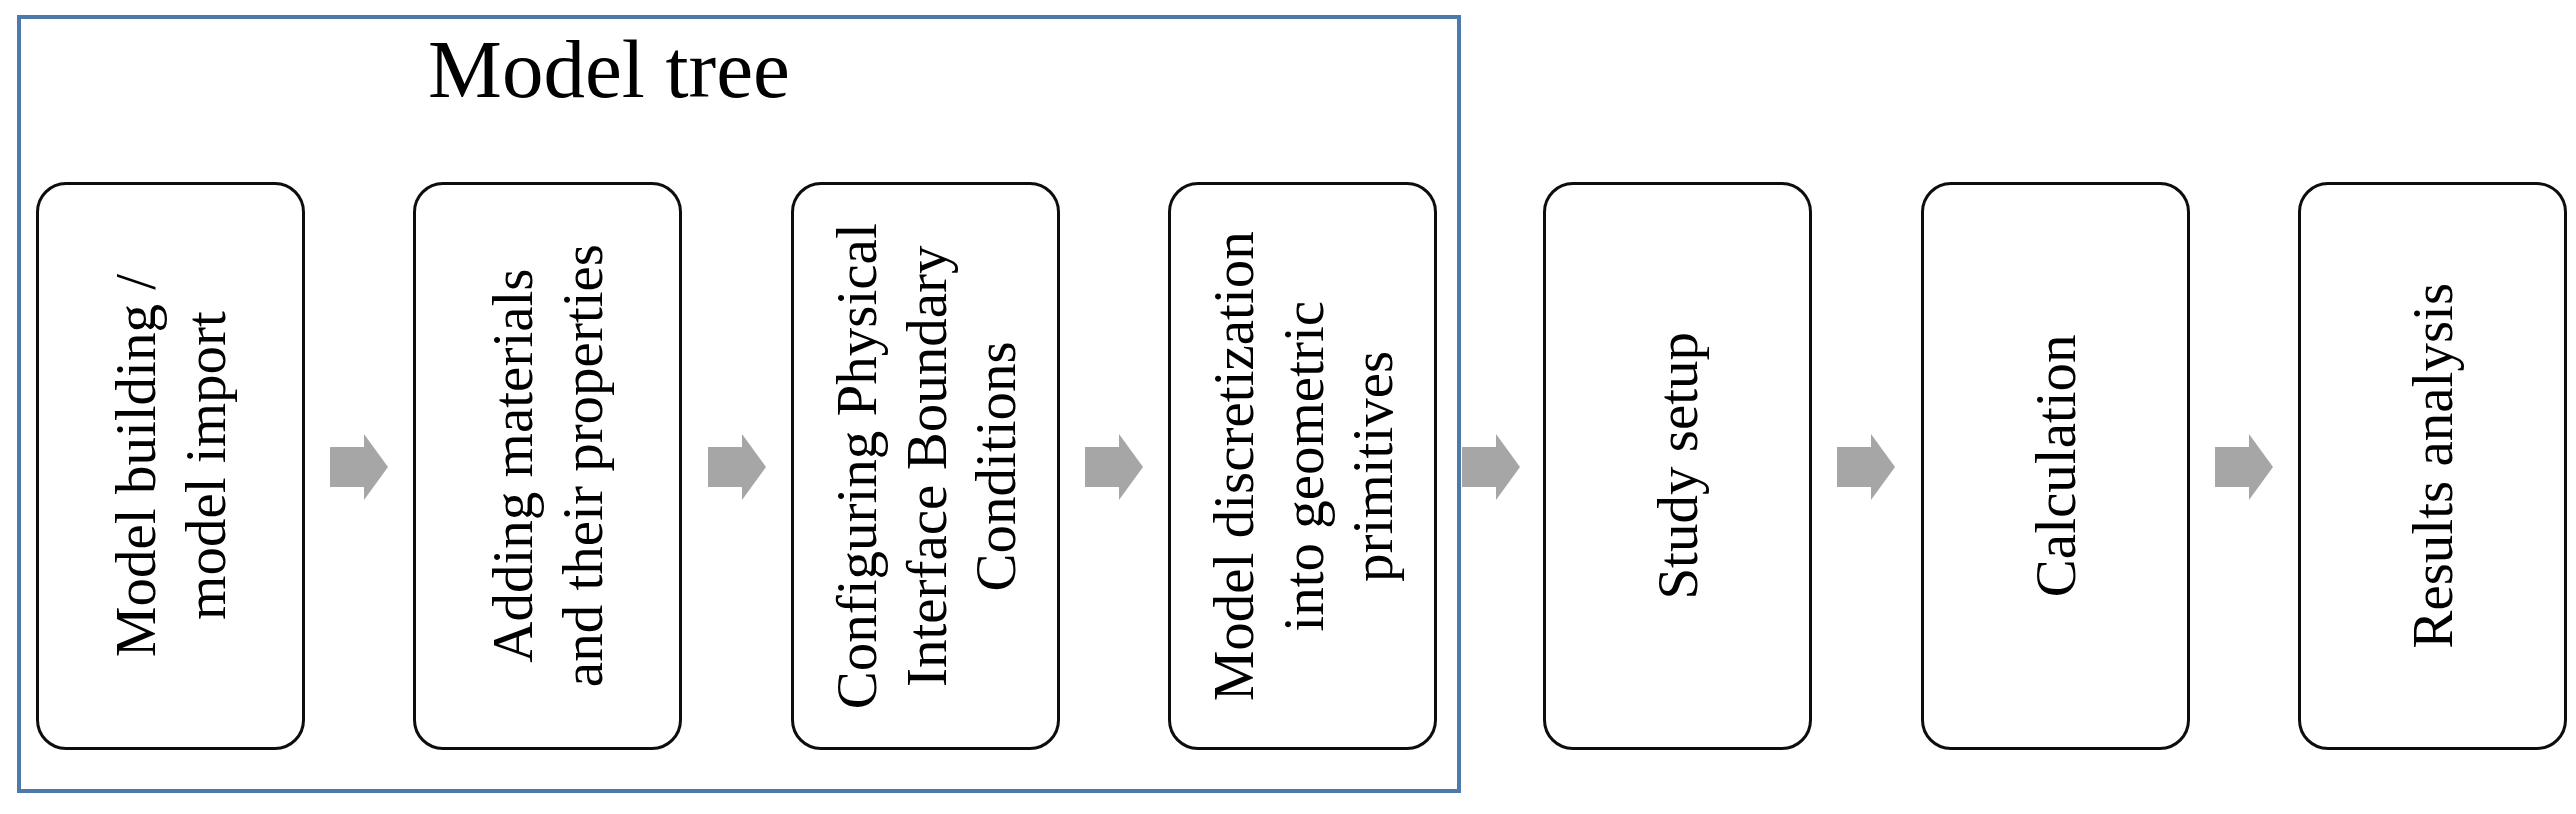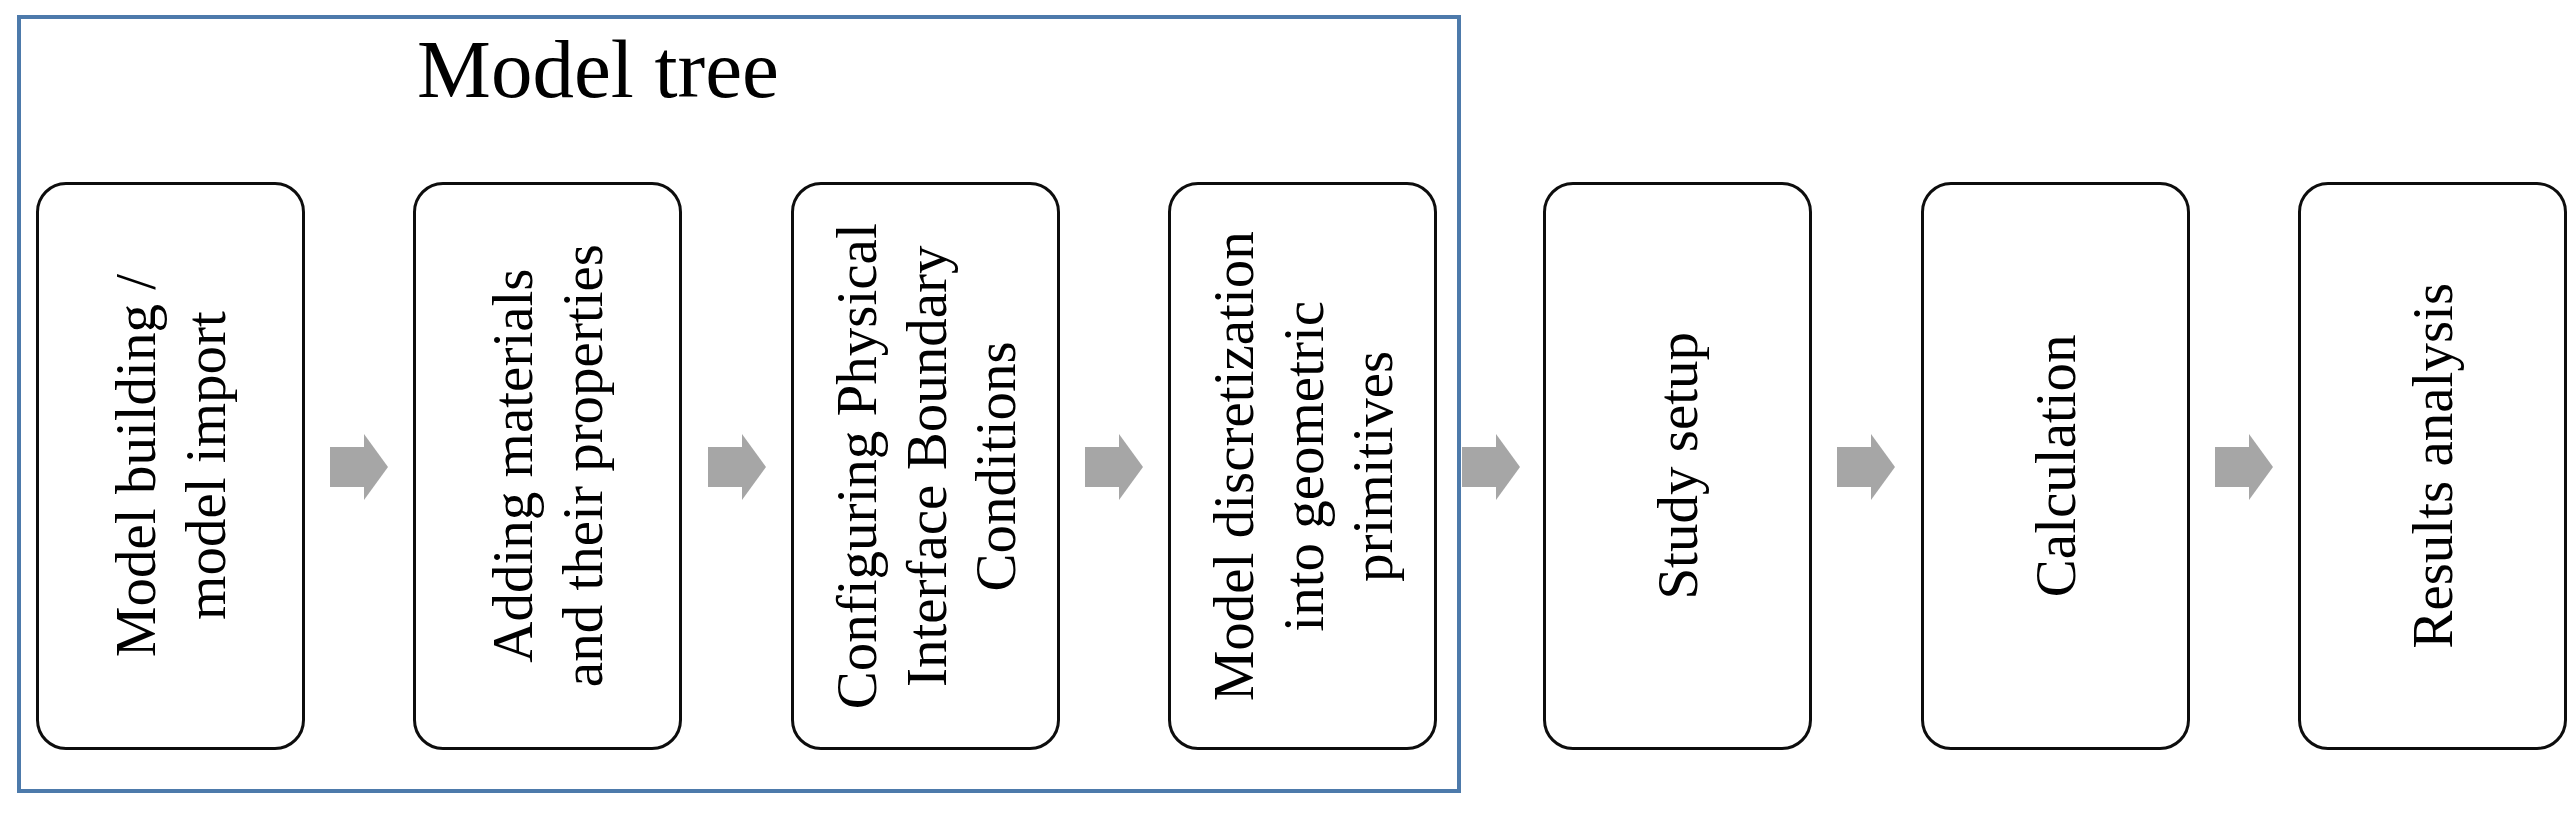--- a/index.html
+++ b/index.html
@@ -23,21 +23,21 @@
     left: 17px;
     top: 14.5px;
     width: 1444px;
     height: 778px;
     border: 4.4px solid var(--container-border, #4d7aab);
     box-sizing: border-box;
     background: transparent;
   }
   .group-title {
     position: absolute;
-    left: 20px;
+    left: 31px;
     top: 26.4px;
     width: 1156px;
     text-align: center;
     font-size: 83px;
     line-height: 1.05;
     color: var(--text, #000000);
     white-space: nowrap;
   }
 
   

